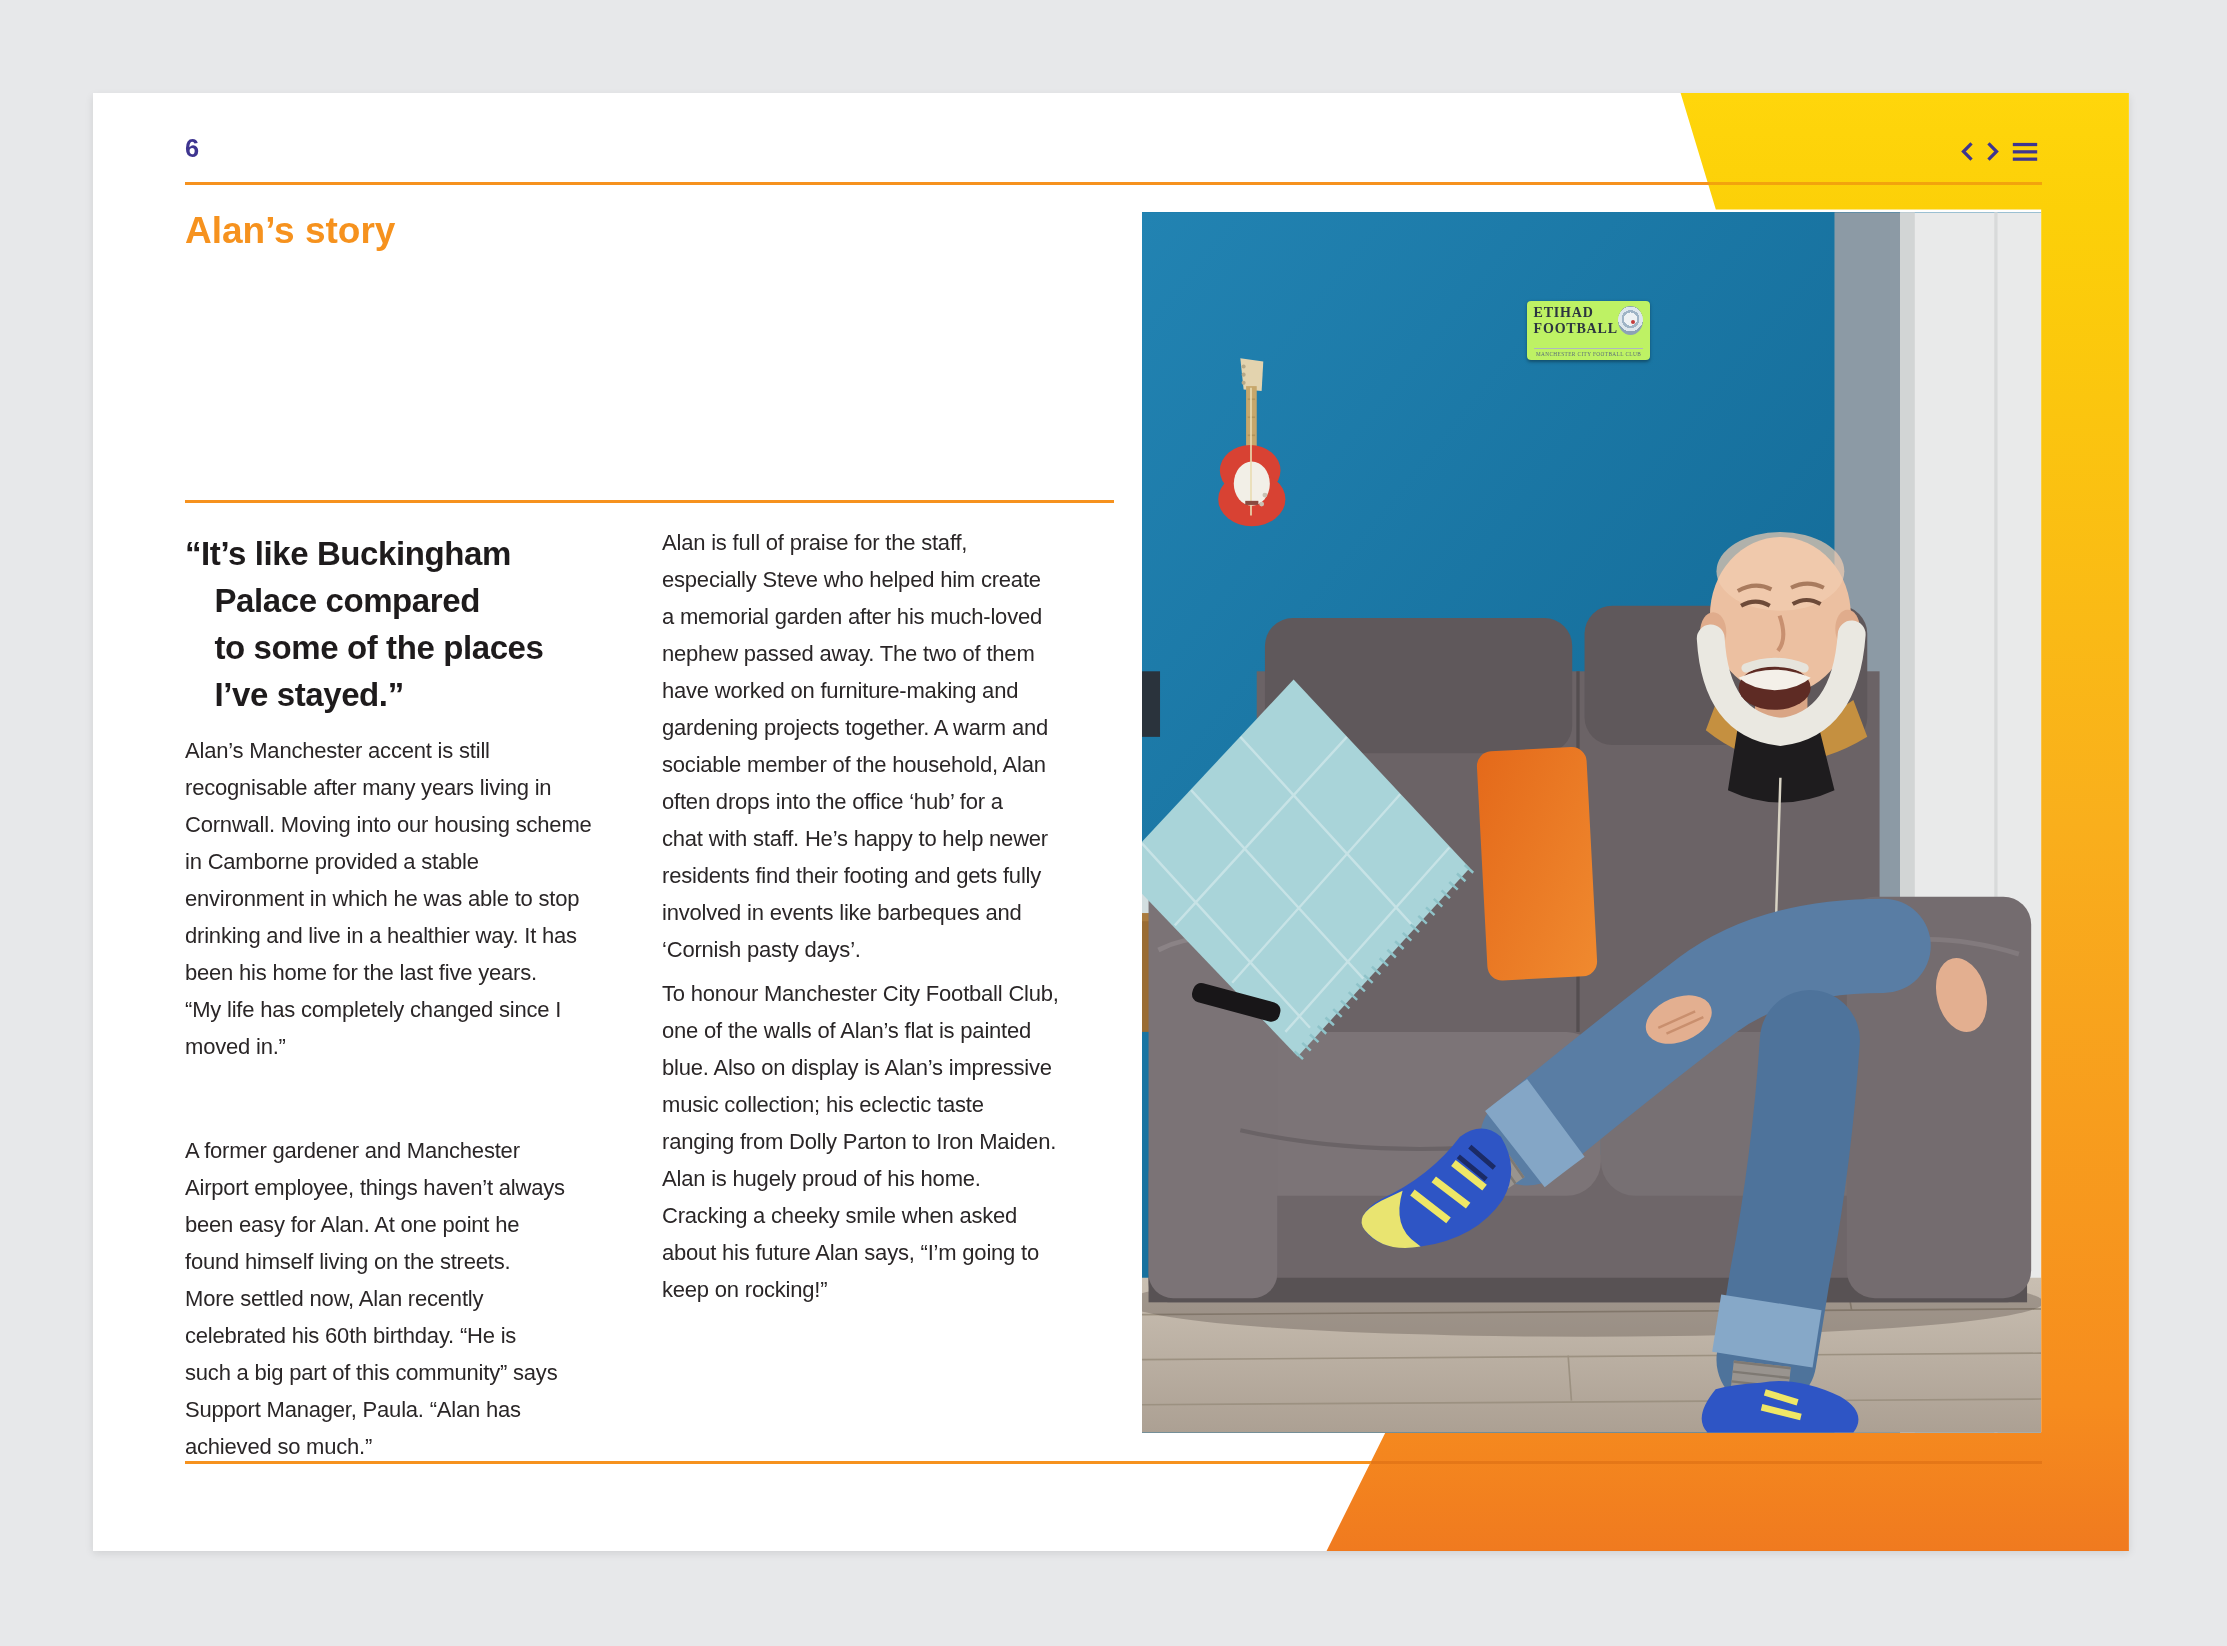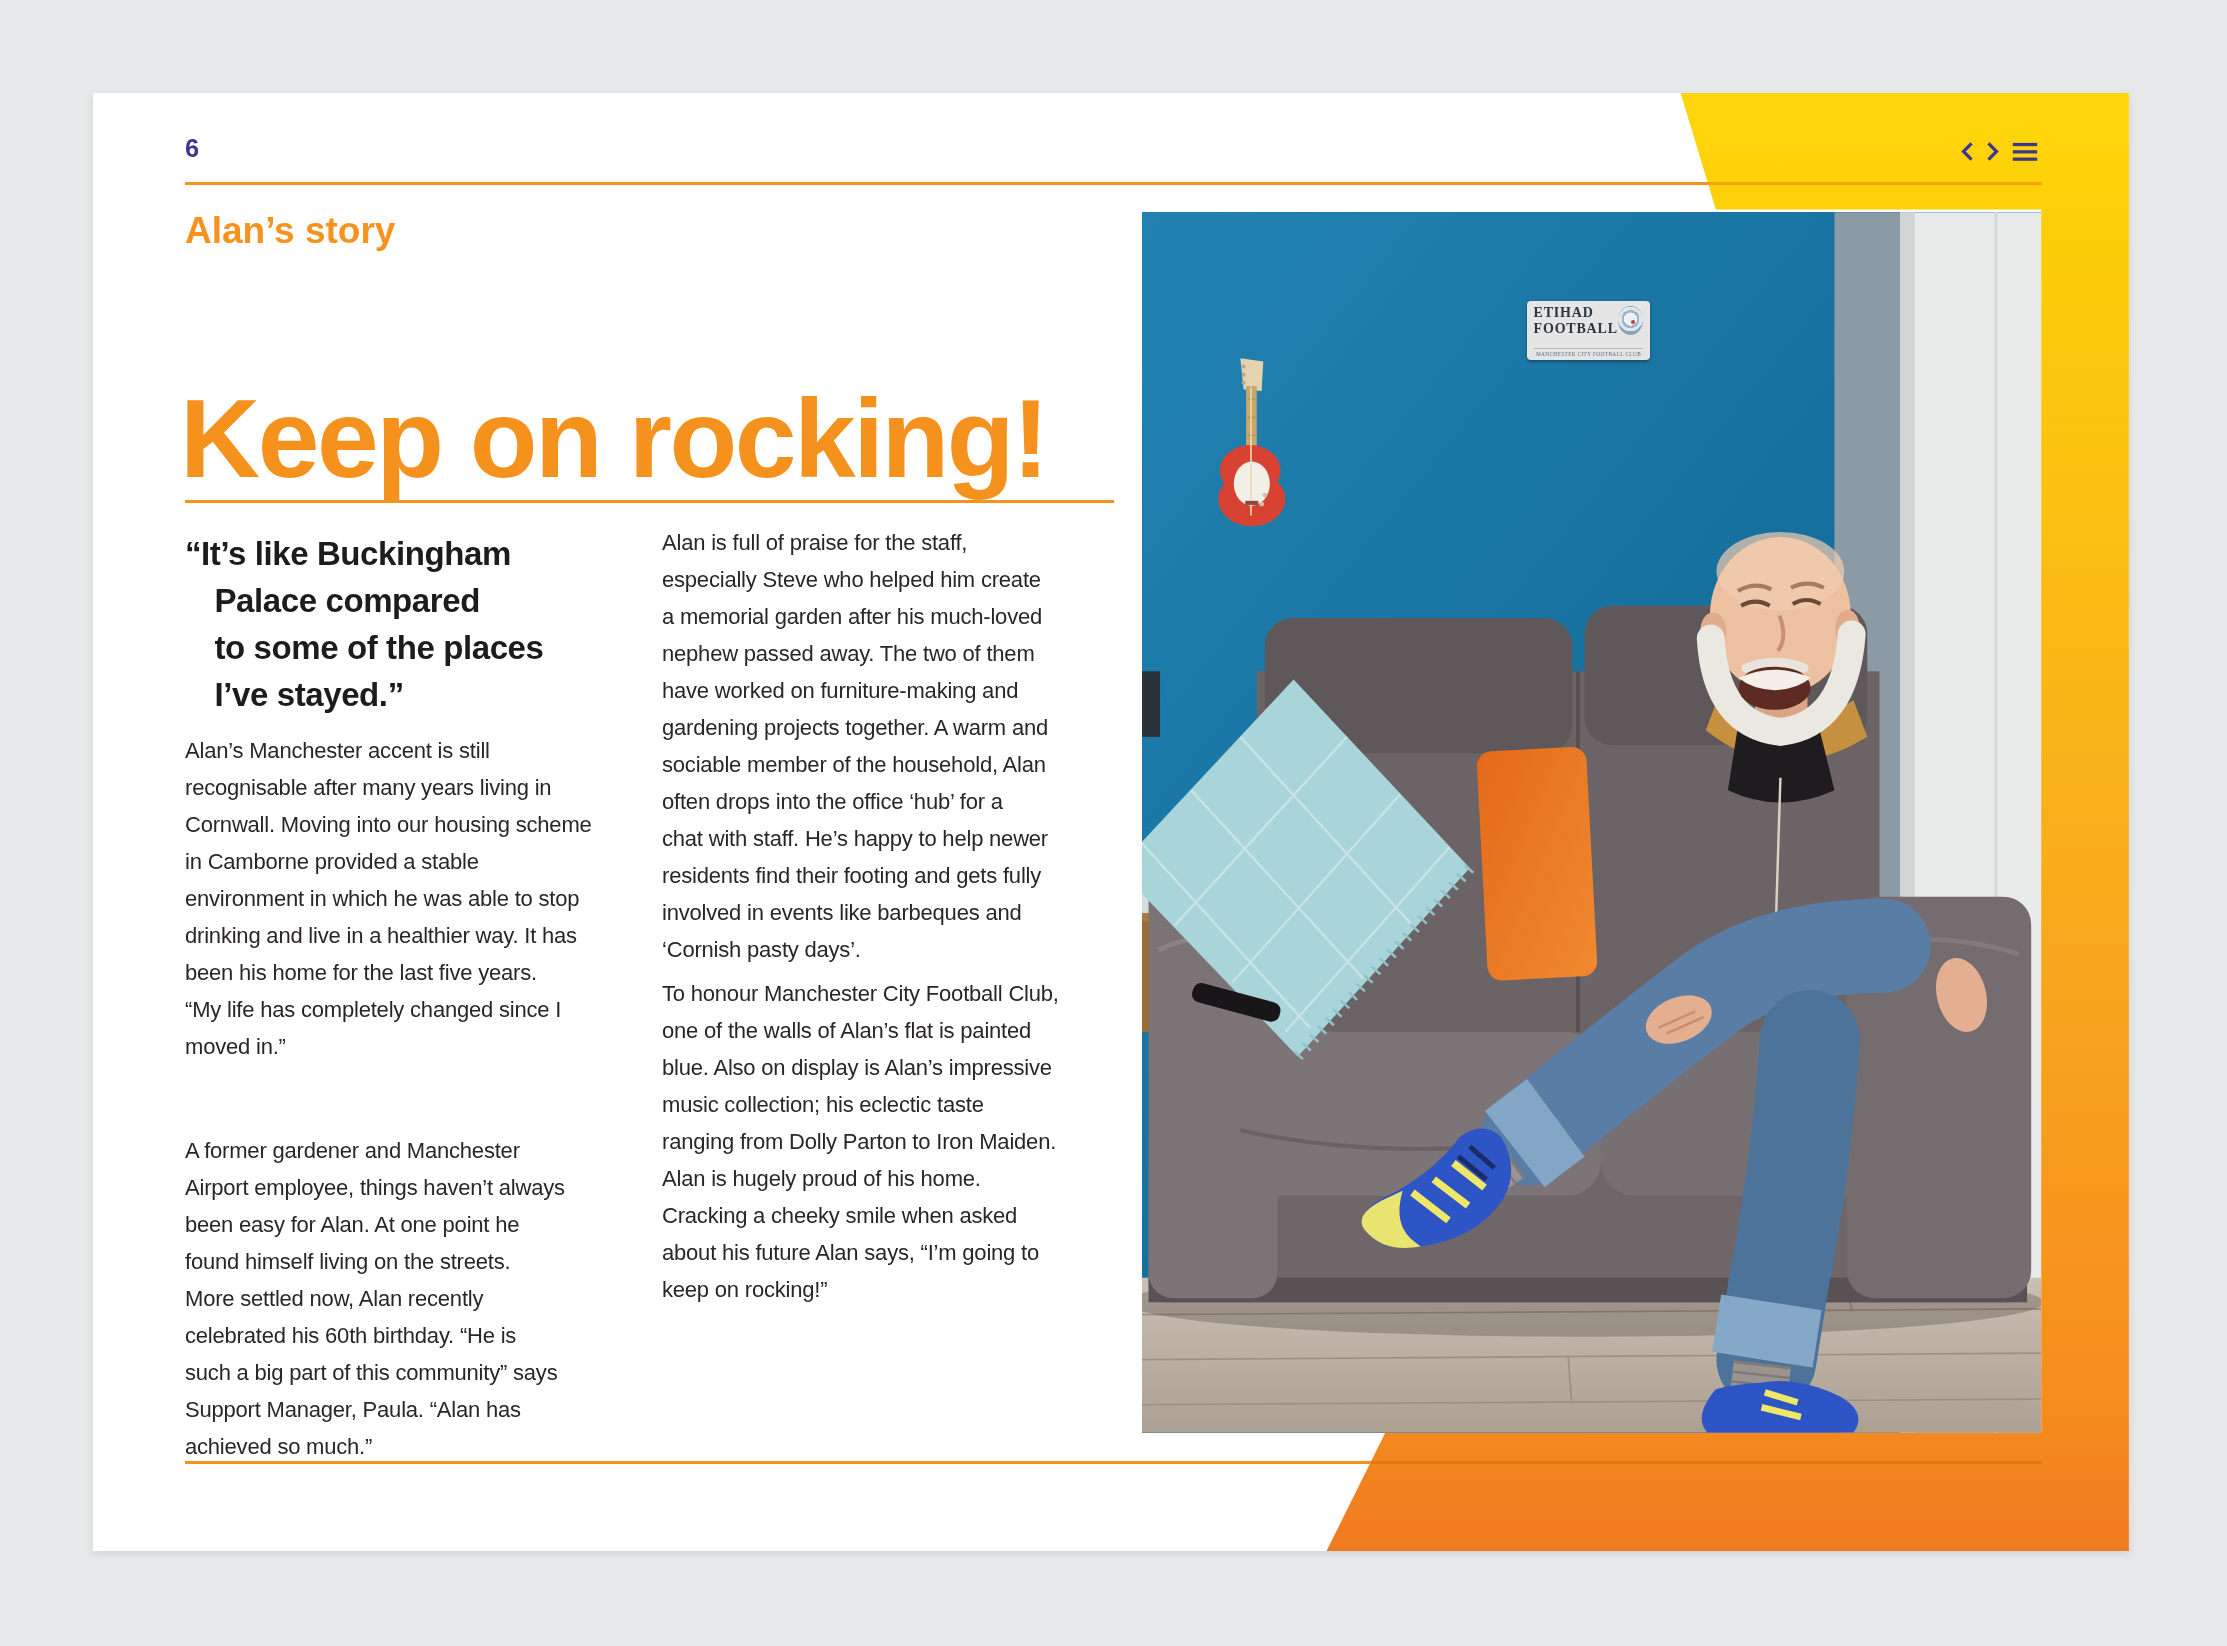--- a/index.html
+++ b/index.html
@@ -30,21 +30,21 @@
   .col1-p2{left:92px;top:1039px;}
   .col2-p1{left:569px;top:431px;}
   .col2-p2{left:569px;top:882px;}
   
   .nav{position:absolute;left:1868px;top:48px;display:flex;align-items:center;gap:12.3px;z-index:4;}
   .nav svg{display:block;}
   
   .photo{position:absolute;left:1049px;top:119px;width:899px;height:1221px;overflow:hidden;z-index:2;
          background:#1878A8;}
   .photo svg{position:absolute;left:0;top:0;}
-  .sign{position:absolute;left:385px;top:89px;width:123px;height:59px;background:#e5e5e5;
+  .sign{position:absolute;left:385px;top:89px;width:123px;height:59px;background:#bef264;
         border-radius:4.1px;box-shadow:0 1.6px 3.3px rgba(0,0,0,.35);z-index:5;
         display:flex;flex-direction:column;justify-content:space-between;padding:4.1px 6.6px 3.3px 6.6px;box-sizing:border-box;}
   .sign-main{display:flex;align-items:center;justify-content:space-between;}
   .sign-text{font-family:"Liberation Serif",serif;font-size:14px;line-height:15.6px;letter-spacing:0.8px;
              color:#2C3540;font-weight:bold;}
   .sign-badge{width:29.5px;height:29.5px;border-radius:50%;
       background:radial-gradient(circle at 50% 45%, #EDF1F4 0 6.6px, #9FB4C6 6.6px 9px, #DDE6ED 9px 12.3px, #8CA2B5 12.3px 14.8px);
       position:relative;}
   .sign-badge:after{content:"";position:absolute;left:13px;top:14px;width:4.1px;height:4.1px;border-radius:50%;background:#C23B3B;}
   .sign-sub{border-top:0.8px solid #AEB8BF;font-size:5.3px;letter-spacing:0.4px;color:#5A6B7A;
@@ -84,21 +84,20 @@
         <polyline points="3,3 13,13 3,23" fill="none" stroke="#3E3590" stroke-width="4"></polyline>
       </svg>
       <svg width="26" height="19.7" viewBox="0 0 32 24">
         <line x1="1" y1="3" x2="31" y2="3" stroke="#3E3590" stroke-width="4"></line>
         <line x1="1" y1="12" x2="31" y2="12" stroke="#3E3590" stroke-width="4"></line>
         <line x1="1" y1="21" x2="31" y2="21" stroke="#3E3590" stroke-width="4"></line>
       </svg>
     </div>
 
     <div class="kicker">Alan’s story</div>
-    <div class="title">Keep on rocking!</div>
     <div class="pull-quote">“It’s like Buckingham
 Palace compared
 to some of the places
 I’ve stayed.”</div>
     <div class="body-para col1-p1">Alan’s Manchester accent is still
 recognisable after many years living in
 Cornwall. Moving into our housing scheme
 in Camborne provided a stable
 environment in which he was able to stop
 drinking and live in a healthier way. It has

